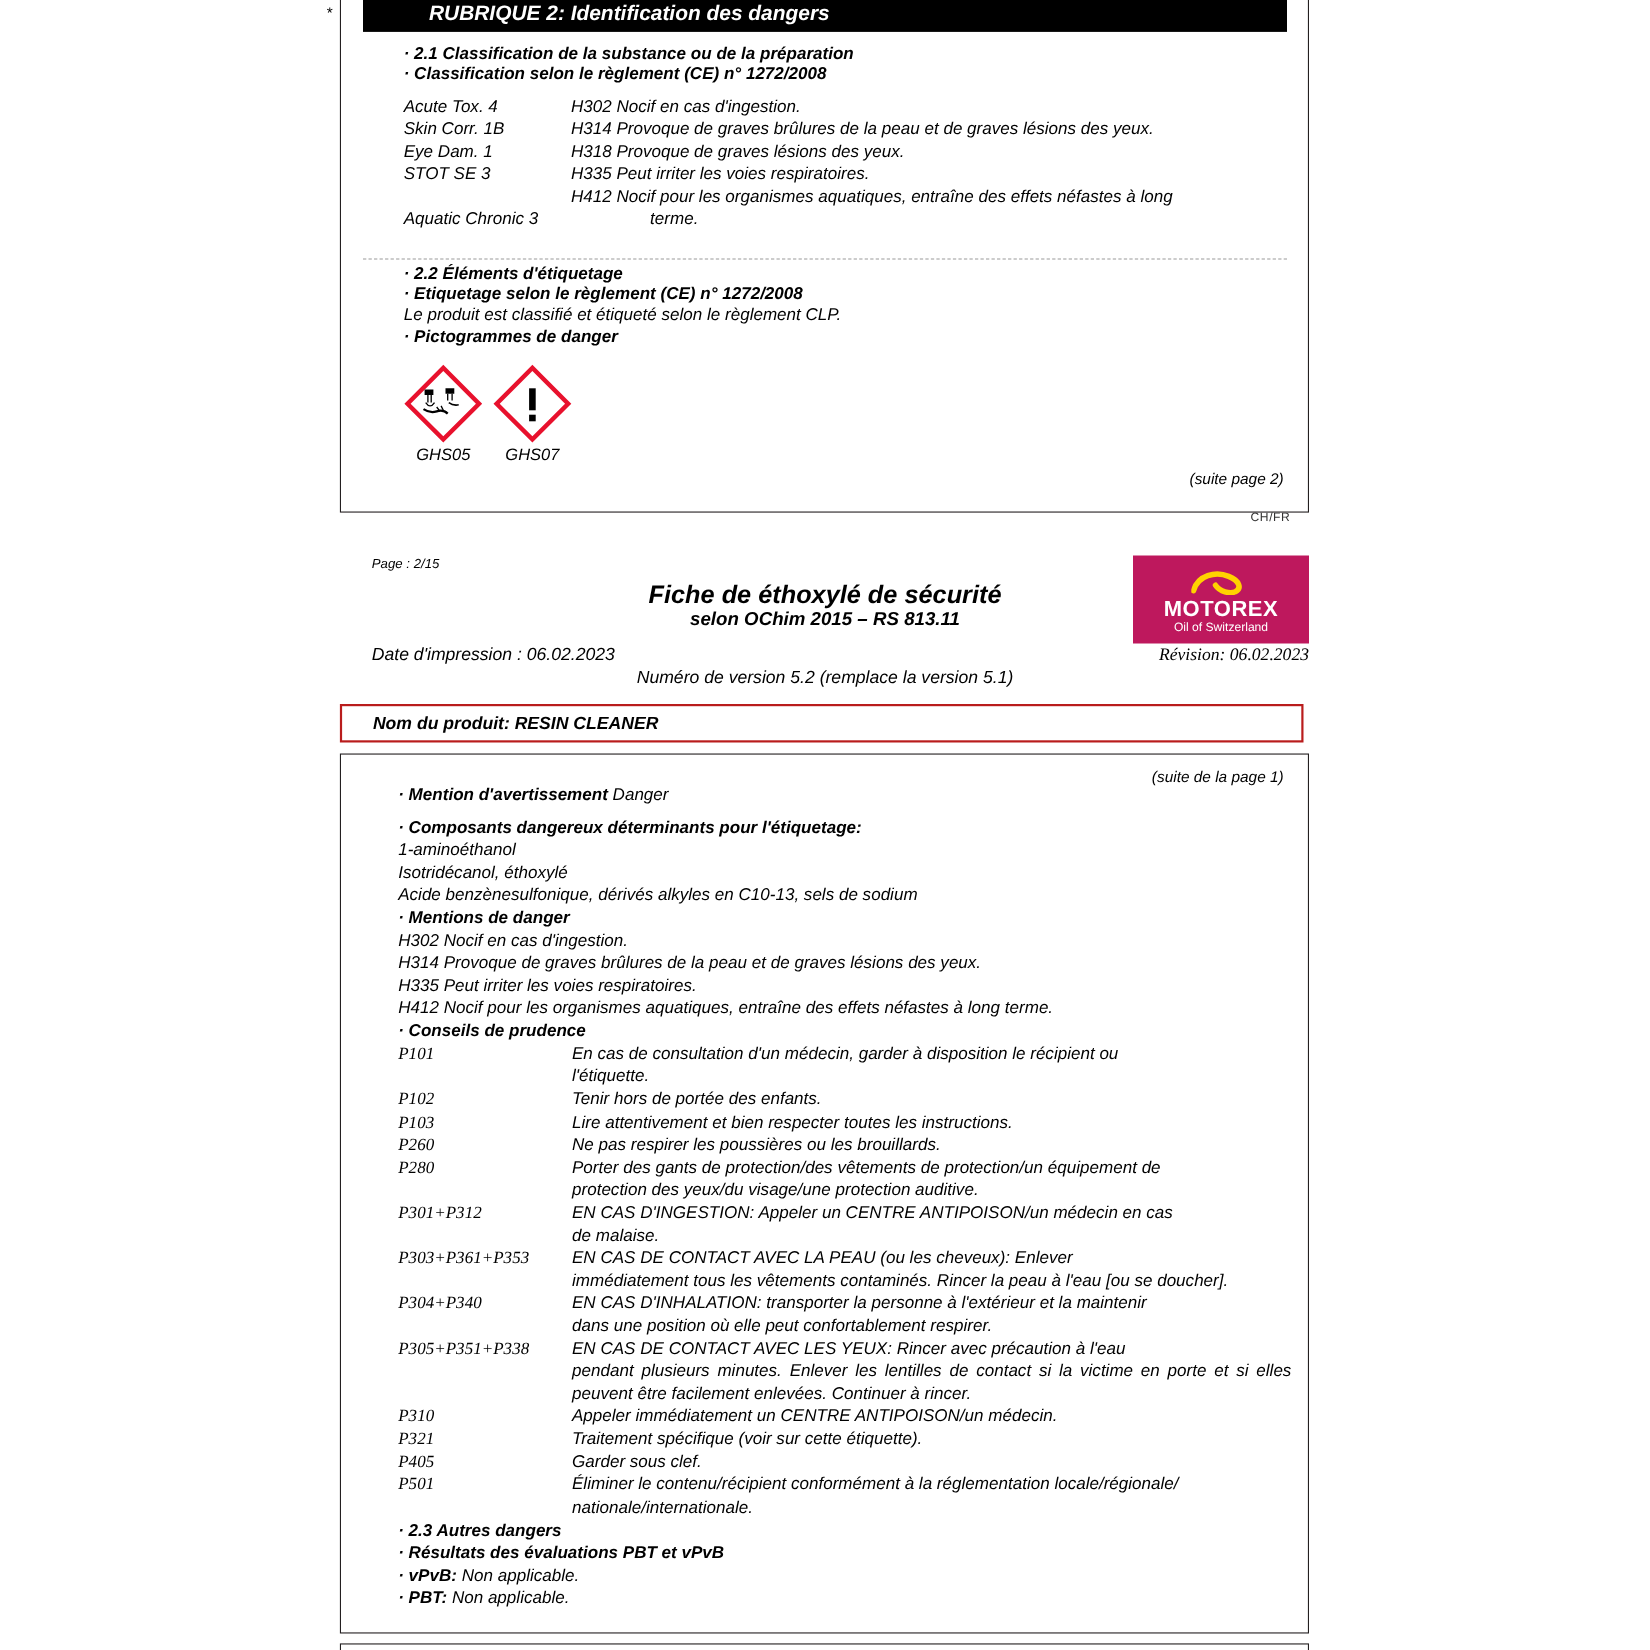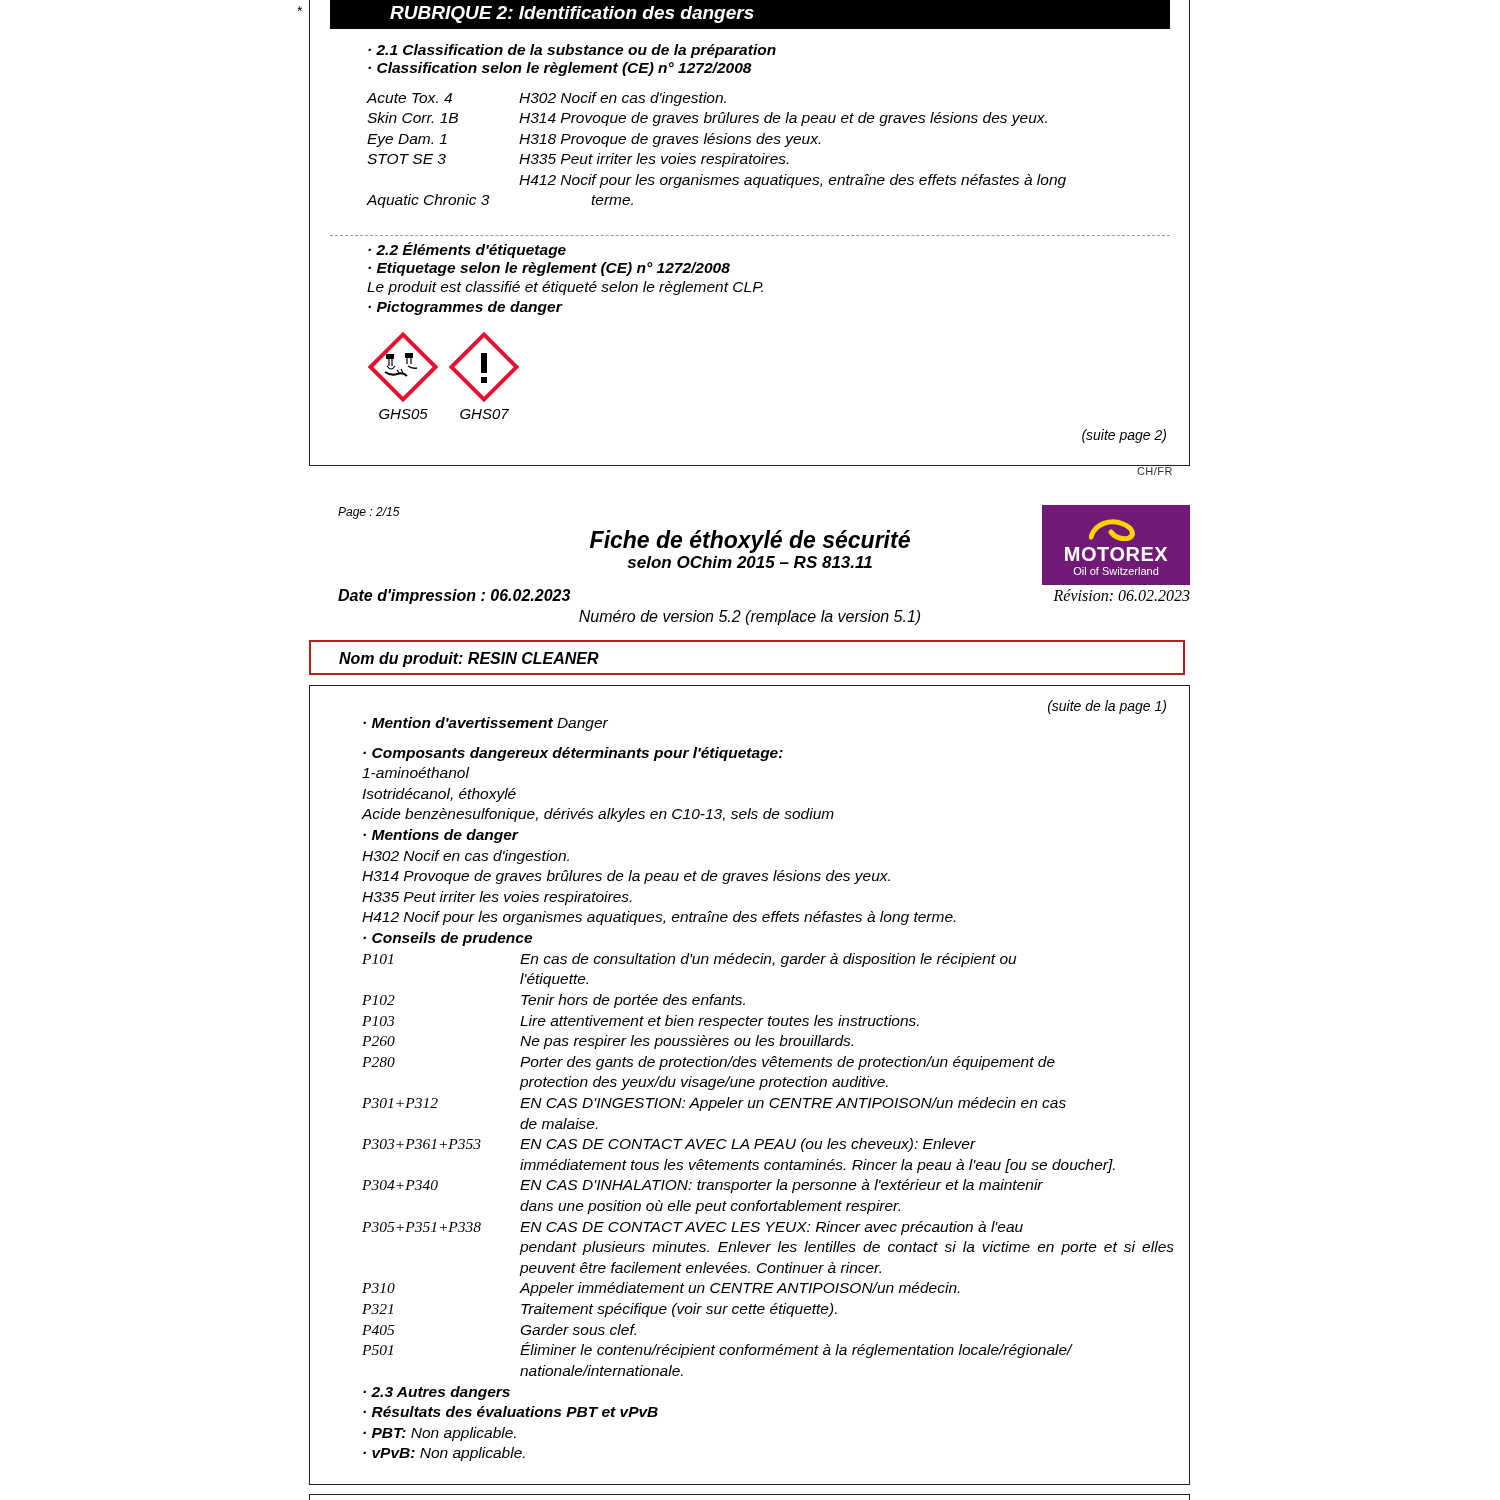--- a/index.html
+++ b/index.html
@@ -136,40 +136,40 @@
     left: 400px; top: 553px;
     width: 700px;
     text-align: center;
     font-size: 17px;
     font-weight: bold;
     font-style: italic;
   }
   .hdr-print {
     position: absolute;
     left: 338px; top: 587px;
-    font-size: 16px; font-style: italic; font-weight: bold;
+    font-size: 16px; font-style: italic;
   }
   .hdr-rev {
     position: absolute;
     right: 310px; top: 587px;
     font-size: 16px; font-style: italic; font-family: Liberation Serif, serif;
   }
   .hdr-version {
     position: absolute;
     left: 400px; top: 608px;
     width: 700px;
     text-align: center;
     font-size: 16px;
     font-style: italic;
   }
   .logo {
     position: absolute;
     right: 310px; top: 505px;
-    width: 148px; height: 80px;
-    background: #701a75;
+    width: 160px; height: 80px;
+    background: #be185d;
     color: #fff;
   }
   .logo .swoosh {
     position: absolute;
     left: 50%; top: 14px;
     transform: translateX(-50%);
     width: 54px; height: 22px;
   }
   .logo .name {
     position: absolute;
@@ -429,26 +429,26 @@
 
       <div class="pr">
         <div class="pcode">P501</div>
         <div class="ptext">Éliminer le contenu/récipient conformément à la réglementation locale/régionale/</div>
       </div>
       <div class="pindent">nationale/internationale.</div>
 
       <div class="row-b">· 2.3 Autres dangers</div>
       <div class="row-b">· Résultats des évaluations PBT et vPvB</div>
       <div>
+        <span class="row-b">· vPvB:</span>
+        <span>Non applicable.</span>
+      </div>
+      <div>
         <span class="row-b">· PBT:</span>
         <span>Non applicable.</span>
       </div>
-      <div>
-        <span class="row-b">· vPvB:</span>
-        <span>Non applicable.</span>
-      </div>
 
     </div>
   </div>
 
   <div class="box-bottom"></div>
 
 </div>
 
 </body></html>

